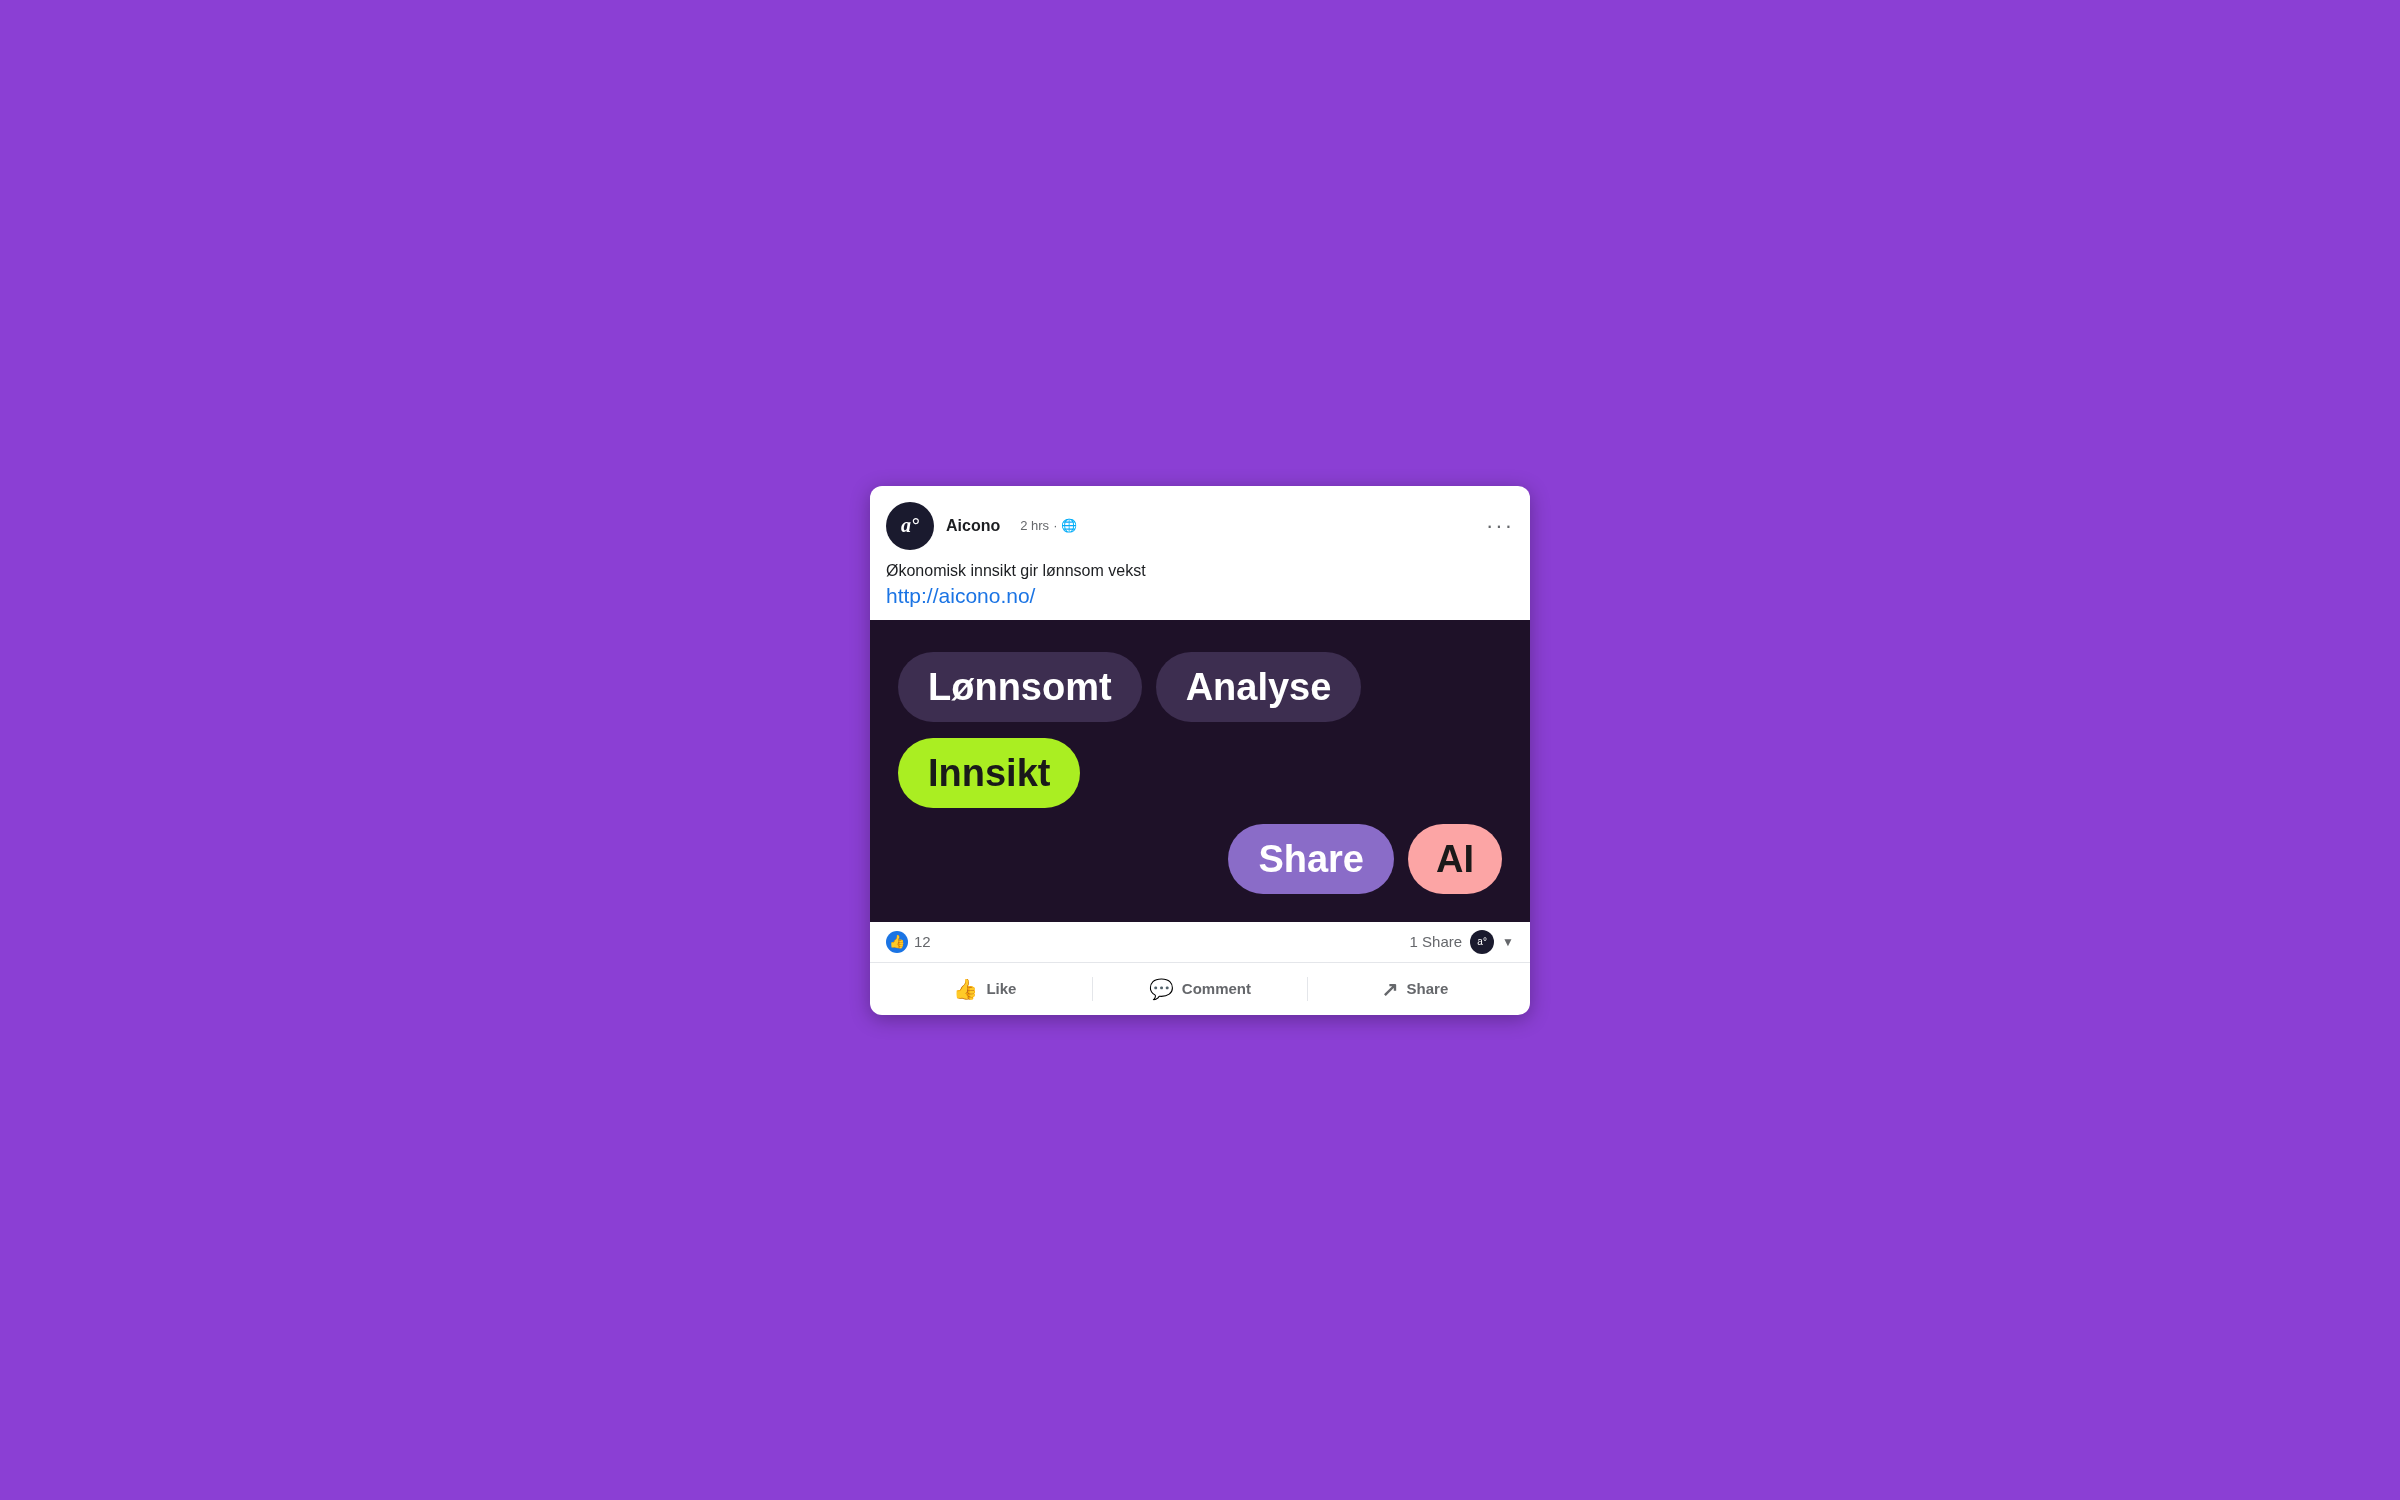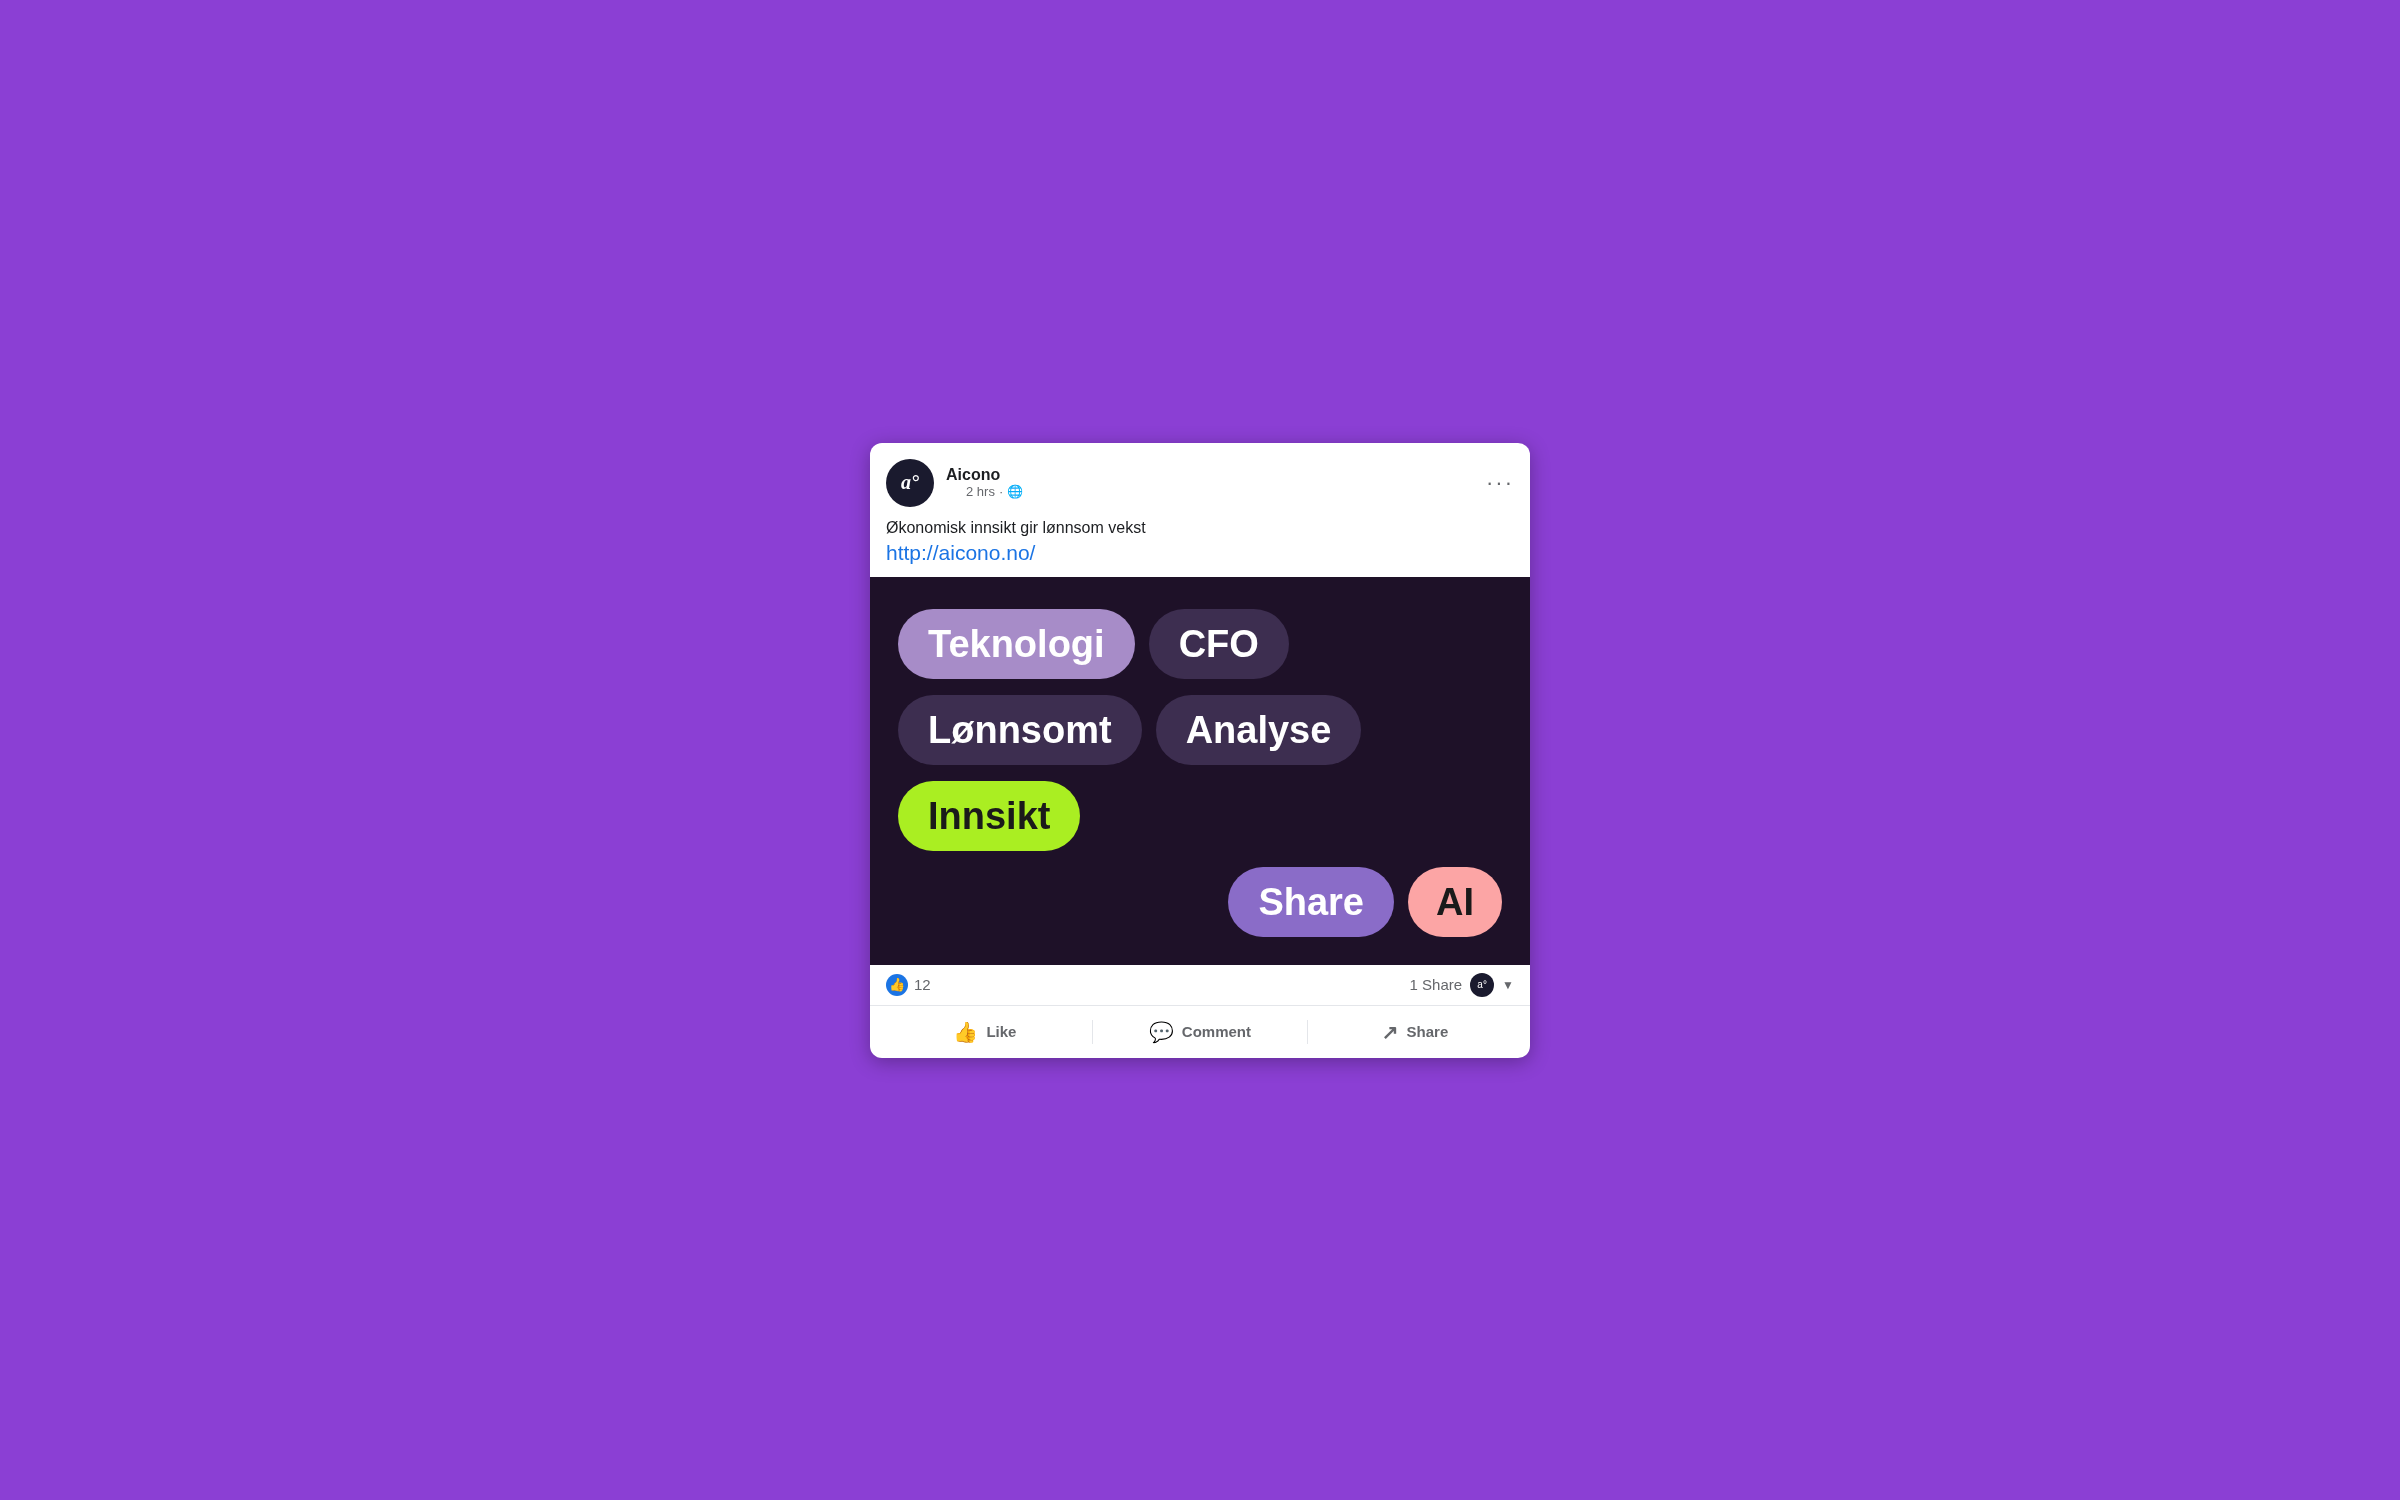--- a/index.html
+++ b/index.html
@@ -50,21 +50,21 @@
       flex-shrink: 0;
     }
 
     .avatar-inner {
       font-family: Georgia, serif;
       font-style: italic;
     }
 
     .post-meta {
       display: flex;
-      flex-direction: column;
+      flex-direction: row;
     }
 
     .post-author {
       font-weight: 700;
       font-size: 16px;
       color: #1c1e21;
     }
 
     .post-time-row {
       display: flex;
@@ -280,24 +280,20 @@
     <div class="more-icon">···</div>
   </div>
 
   <div class="post-body">
     <p class="post-text">Økonomisk innsikt gir lønnsom vekst</p>
     <a class="post-link" href="#">http://aicono.no/</a>
   </div>
 
   <div class="tag-image">
 
-    <div class="tag-row">
-      <div class="tag tag-teknologi">Teknologi</div>
-      <div class="tag tag-cfo">CFO</div>
-    </div>
 
     <div class="tag-row">
       <div class="tag tag-lonnsomt">Lønnsomt</div>
       <div class="tag tag-analyse">Analyse</div>
     </div>
 
     <div class="tag-row">
       <div class="tag tag-innsikt">Innsikt</div>
     </div>
 

